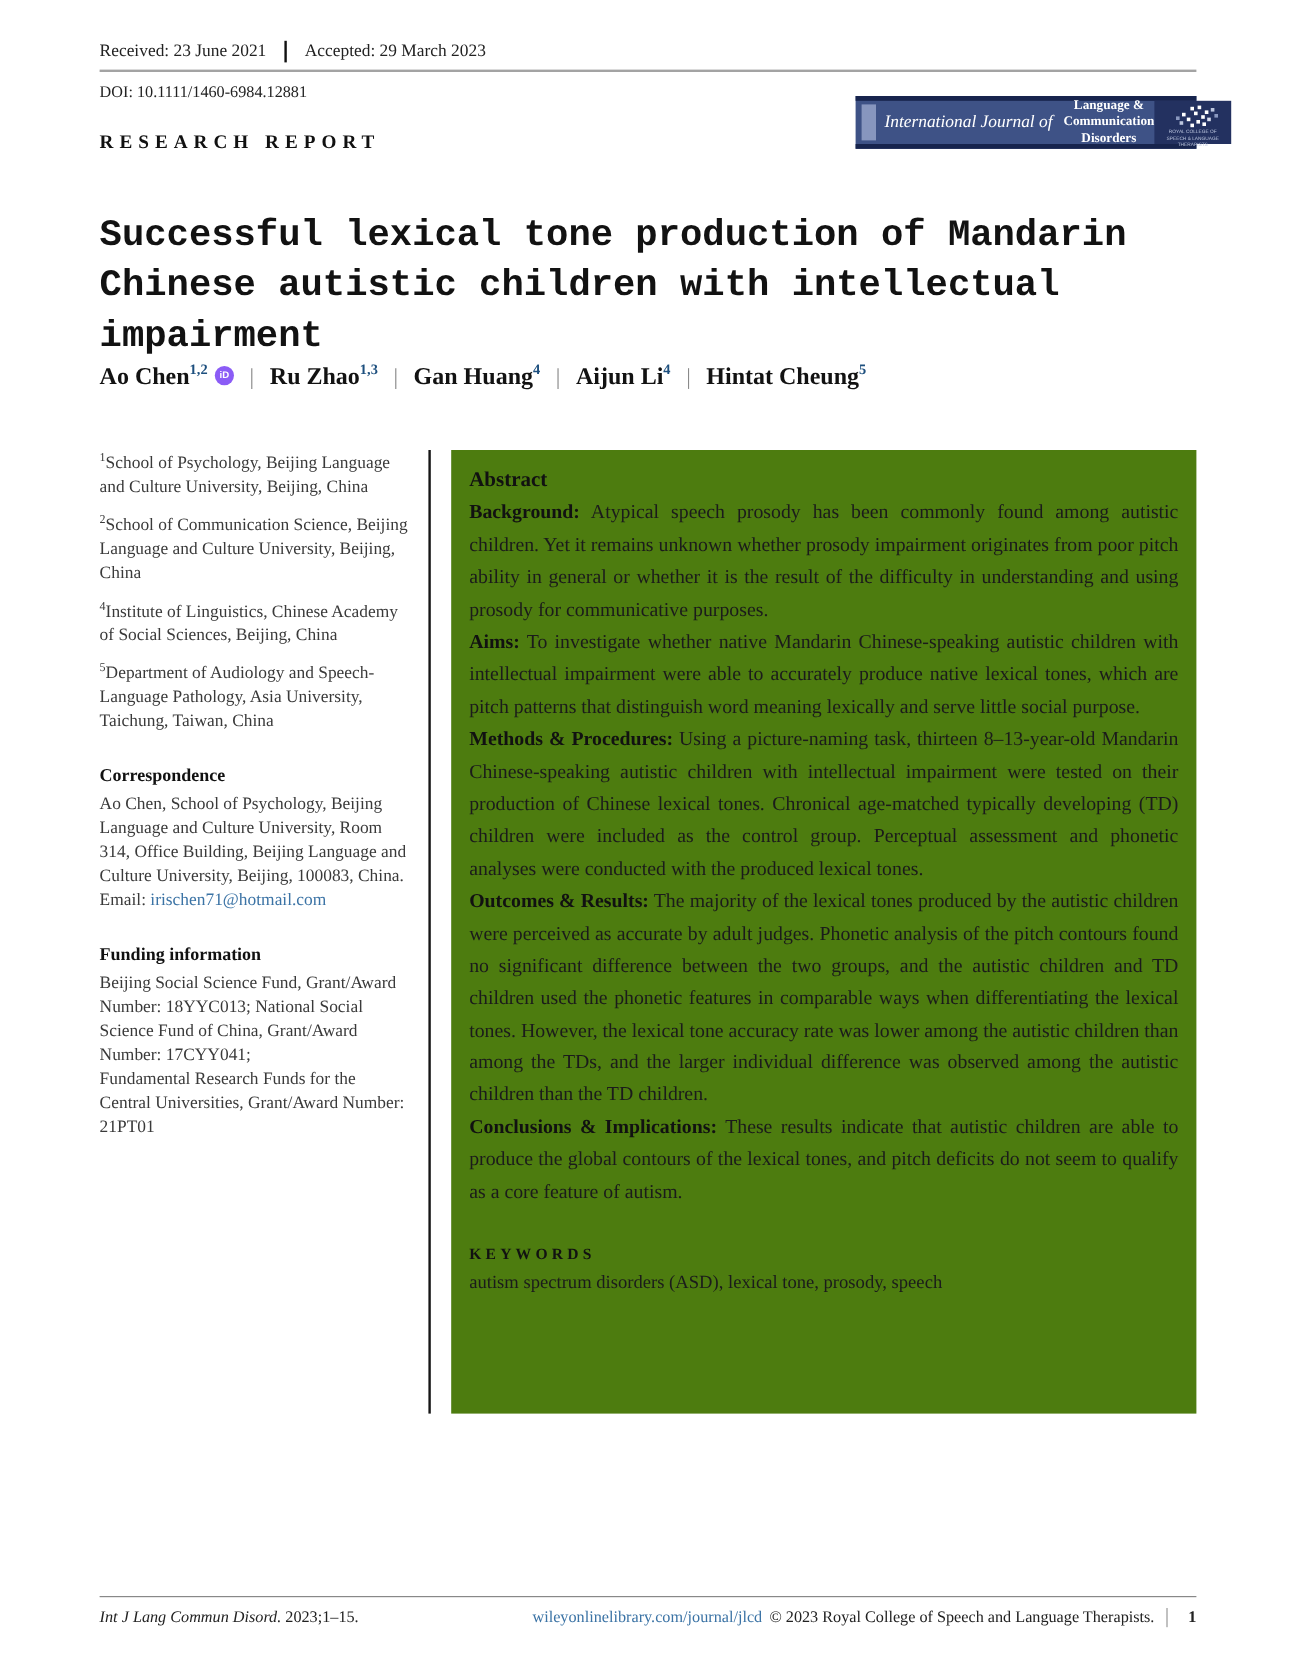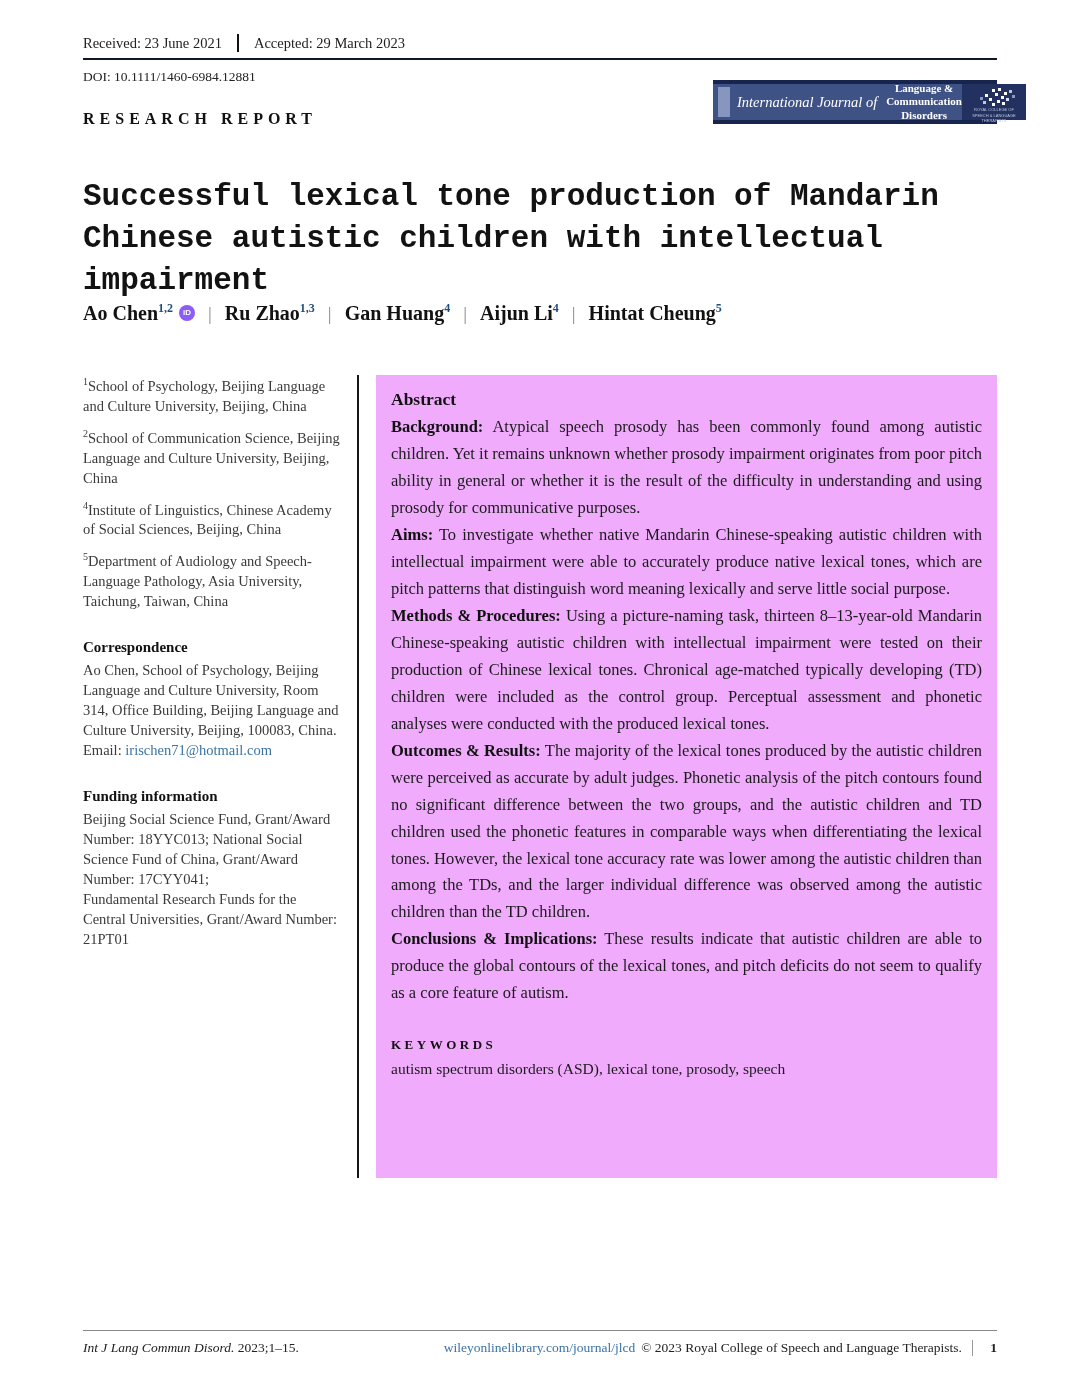--- a/index.html
+++ b/index.html
@@ -9,21 +9,21 @@
     font-family: "Liberation Serif", serif;
     color: #1a1a1a;
     position: relative;
     overflow: hidden;
   }
   
   .page-header { position: absolute; left: 83px; right: 83px; top: 34px; }
   .dates-row {
     display: flex; align-items: center;
     font-size: 14.5px; color: #222;
-    border-bottom: 2px solid #0f172a;
+    border-bottom: 2px solid #a3a3a3;
     padding-bottom: 6px;
   }
   .dates-sep { width: 2px; height: 18px; background: #111; margin: 0 15px; }
   .doi-line { margin-top: 9px; font-size: 13.5px; color: #222; }
 
   
   .journal-banner {
     position: absolute; top: 80px; right: 83px;
     width: 284px; height: 44px;
     background: #3e5286;
@@ -82,21 +82,21 @@
   
   .main { position: absolute; left: 83px; top: 375px; right: 83px; display: flex; }
   .left-col { width: 258px; flex-shrink: 0; font-size: 14.5px; line-height: 1.38; color: #3a3a3a; }
   .affiliation { margin-bottom: 11px; }
   .affiliation sup, .left-col sup { font-size: 10px; }
   .side-heading { font-weight: bold; color: #111; font-size: 15px; margin: 26px 0 2px; }
   .side-text { color: #3a3a3a; }
   .email-link { color: #3b73a5; text-decoration: none; }
   .col-divider { width: 2px; background: #161616; margin-left: 16px; height: 803px; flex-shrink: 0; }
   .abstract-box {
-    margin-left: 17px; flex: 1; background: #f0abfc;
+    margin-left: 17px; flex: 1; background: #4d7c0f;
     padding: 10px 15px 0 15px; box-sizing: border-box; height: 803px;
   }
   .abstract-heading { font-size: 17.5px; font-weight: bold; color: #111; margin: 4px 0 4px; }
   .abs-p {
     margin: 0; font-size: 16.5px; line-height: 1.635;
     text-align: justify; color: #1b1b1b;
   }
   .abs-p b { color: #111; }
   .keywords-block { margin-top: 30px; }
   .keywords-heading { font-size: 13px; font-weight: bold; letter-spacing: 3.5px; color: #111; }

